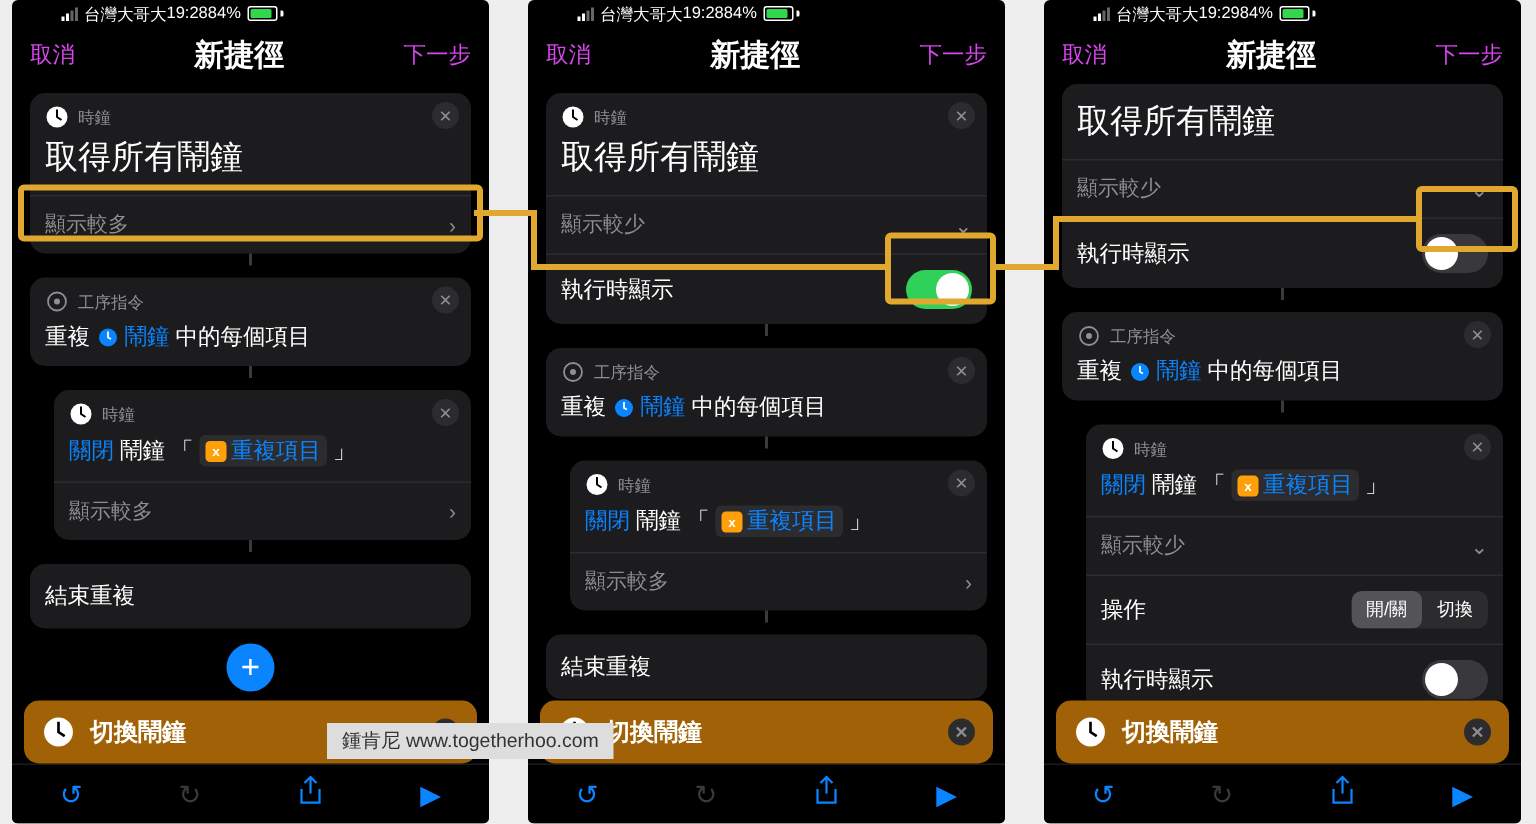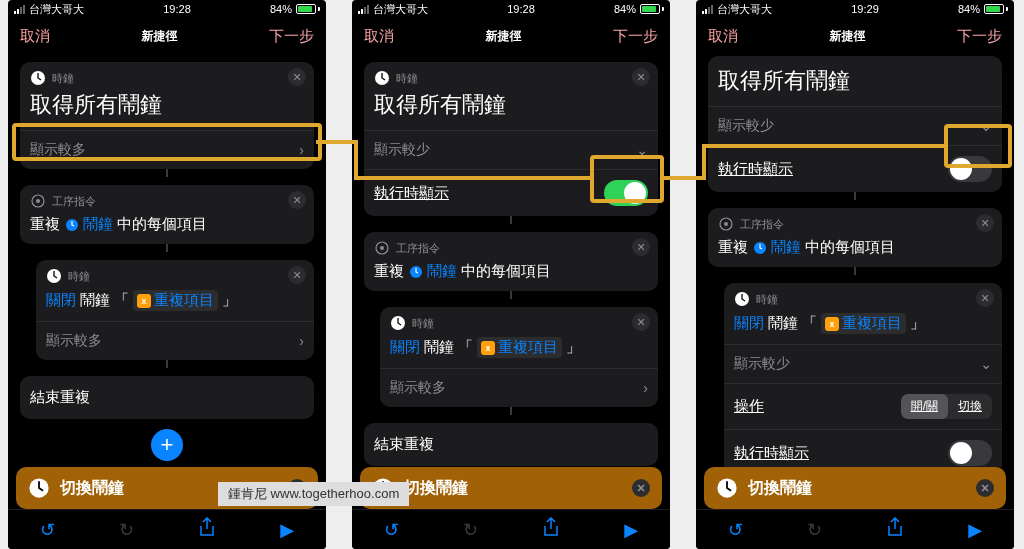--- a/index.html
+++ b/index.html
@@ -21,46 +21,46 @@
     display: flex;
     flex-direction: column;
     position: relative;
     overflow: hidden;
   }
   
   .status-bar {
     height: 18px;
     display: flex;
     align-items: center;
-    justify-content: space-between;
     padding: 0 6px;
     font-size: 11px;
     color: #fff;
+    margin-left: 27px;
   }
   .status-left, .status-right { display: flex; align-items: center; gap: 4px; }
   .signal { display: flex; align-items: flex-end; gap: 1px; }
   .signal span { width: 2px; background: #666; display: inline-block; }
   .signal span.on { background: #fff; }
   .signal span:nth-child(1){height:3px}.signal span:nth-child(2){height:5px}
   .signal span:nth-child(3){height:7px}.signal span:nth-child(4){height:9px}
   .batt { display:flex; align-items:center; gap:2px;}
   .batt-body { width:20px;height:10px;border:1px solid #fff;border-radius:2px;position:relative;}
   .batt-fill { position:absolute;top:1px;left:1px;height:6px;width:80%;background:#32d74b;border-radius:1px;}
   .batt-tip { width:2px;height:4px;background:#fff;border-radius:0 1px 1px 0;}
   
   .nav {
     height: 36px;
     display: flex;
     align-items: center;
     justify-content: space-between;
     padding: 0 12px;
     font-size: 15px;
   }
-  .nav-title { font-weight: 600; font-size: 12px; }
-  .nav-link { color: #fca5a5; font-size: 15px; }
+  .nav-title { font-weight: 600; font-size: 20px; }
+  .nav-link { color: #d946ef; font-size: 15px; }
   
   .scroll { flex: 1; overflow: hidden; padding: 0 12px; }
   .card {
     background: #1c1c1e;
     border-radius: 10px;
     margin-top: 8px;
     overflow: hidden;
   }
   .card-h {
     display: flex;
@@ -81,21 +81,21 @@
   .card-body { padding: 4px 10px 10px; font-size: 15px; font-weight: 500; display:flex;flex-wrap:wrap;gap:4px;align-items:center;}
   .magic { color:#0a84ff; display:inline-flex;align-items:center;gap:3px;}
   .blue { color:#0a84ff; }
   .chip { display:inline-flex;align-items:center;gap:3px;background:#2c2c2e;border-radius:4px;padding:1px 4px;}
   .chip-ic { width:14px;height:14px;background:#ff9f0a;border-radius:3px;display:flex;align-items:center;justify-content:center;font-size:9px;font-weight:700;color:#fff;}
   .row {
     display:flex;align-items:center;justify-content:space-between;
     padding: 10px 10px; border-top:1px solid #2c2c2e;
     font-size: 14px; color:#8e8e93;
   }
-  .row.white { color:#fff; font-size:15px;text-decoration:underline; }
+  .row.white { color:#fff; font-size:15px; }
   .chev { color:#8e8e93; font-size:14px;}
   .toggle { width:44px;height:26px;border-radius:13px;position:relative;}
   .toggle.on { background:#30d158;}
   .toggle.off { background:#39393d;}
   .knob { width:22px;height:22px;border-radius:50%;background:#fff;position:absolute;top:2px;}
   .toggle.on .knob { right:2px;}
   .toggle.off .knob { left:2px;}
   
   .nested { margin-left:16px; }
   .vline { width:2px;height:8px;background:#3a3a3c;margin:0 auto;}

